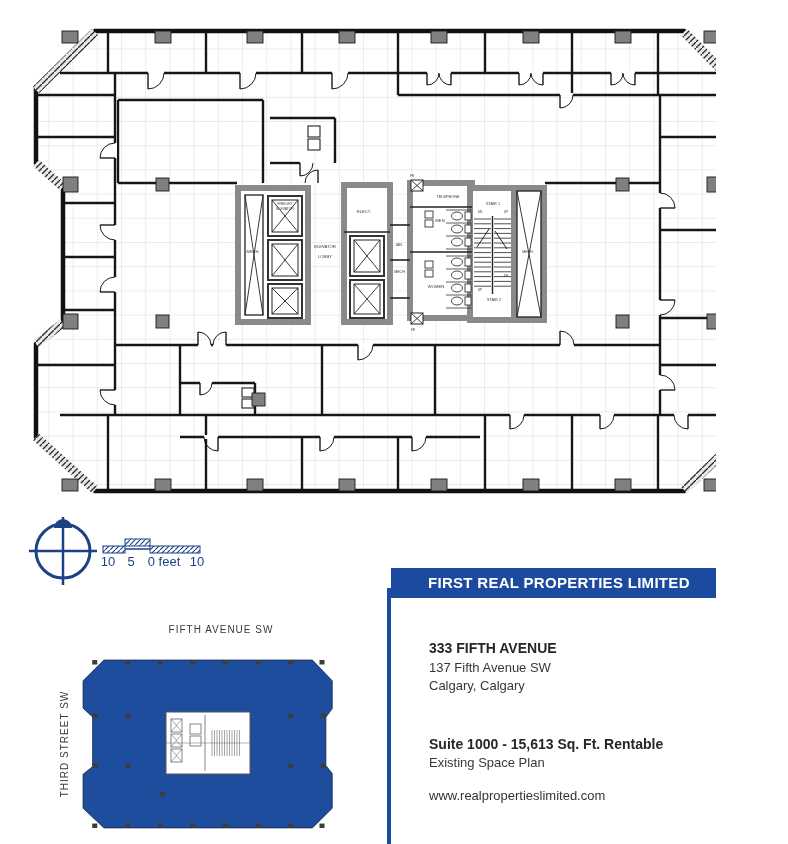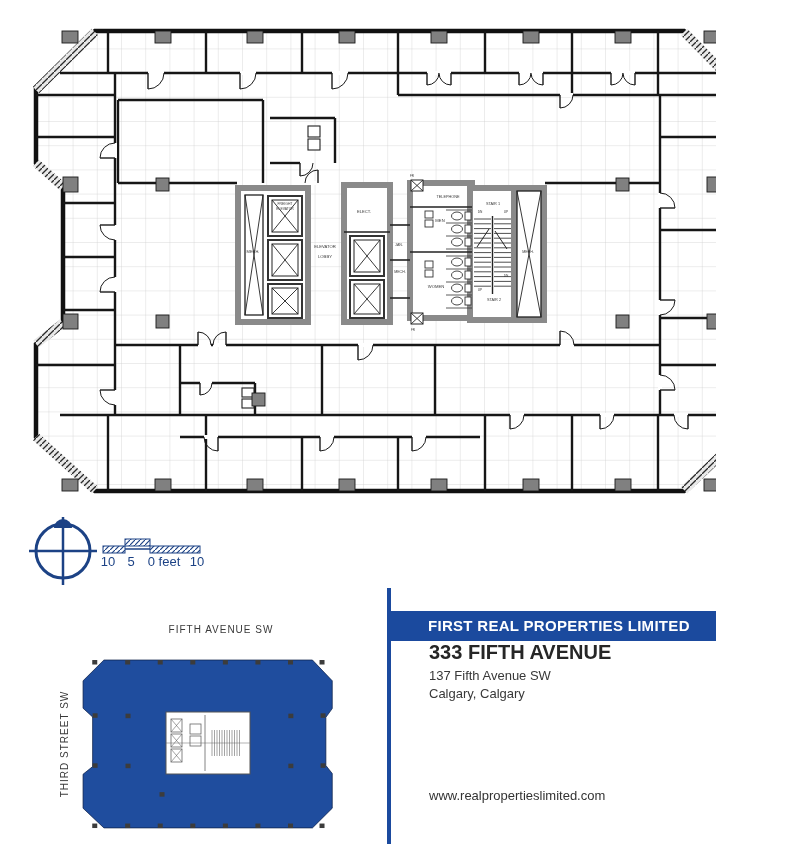--- a/index.html
+++ b/index.html
@@ -5,26 +5,26 @@
   html,body{margin:0;padding:0;background:#fff;}
   .page{position:relative;width:716px;height:844px;background:#fff;overflow:hidden;
         font-family:"Liberation Sans",sans-serif;}
   svg{position:absolute;left:0;top:0;}
   svg text{font-family:"Liberation Sans",sans-serif;fill:#333;}
   .plan-label{fill:#3a3a3a;}
   .scale-num{fill:#1c4285;font-size:13px;}
   .street{fill:#3a3a3a;font-size:10px;letter-spacing:1px;}
   
   .tb-vline{position:absolute;left:387px;top:588px;width:4px;height:256px;background:#1b4a9e;}
-  .tb-banner{position:absolute;left:391px;top:611px;width:368px;height:30px;background:#1b4a9e;
+  .tb-banner{position:absolute;left:391px;top:568px;width:368px;height:30px;background:#1b4a9e;
              clip-path:polygon(0 0,100% 0,calc(100% - 16px) 100%,0 100%);}
   .tb-banner span{display:block;padding-left:37px;line-height:30px;font-size:15px;font-weight:bold;
              color:#fff;letter-spacing:.3px;}
   .tb-addr{position:absolute;left:429px;top:639px;color:#383838;font-size:13px;line-height:1.32;}
-  .tb-addr .bld{font-size:20px;font-weight:bold;color:#262626;margin-bottom:2px;}
+  .tb-addr .bld{font-size:14px;font-weight:bold;color:#262626;margin-bottom:2px;}
   .tb-suite{position:absolute;left:429px;top:735px;color:#383838;font-size:13px;line-height:1.35;}
   .tb-suite .s1{font-size:14px;font-weight:bold;color:#262626;}
   .tb-web{position:absolute;left:429px;top:788px;color:#333;font-size:13px;}
 </style>
 </head>
 <body>
 
 <div class="page">
 
   <svg id="gfx" width="788" height="844" viewBox="0 0 788 844">
@@ -443,14 +443,18 @@
 
   <div class="tb-vline"></div>
   <div class="tb-banner">
     <span>FIRST REAL PROPERTIES LIMITED</span>
   </div>
   <div class="tb-addr">
     <div class="bld">333 FIFTH AVENUE</div>
     <div>137 Fifth Avenue SW</div>
     <div>Calgary, Calgary</div>
   </div>
+  <div class="tb-suite">
+    <div class="s1">Suite 1000 - 15,613 Sq. Ft. Rentable</div>
+    <div>Existing Space Plan</div>
+  </div>
   <div class="tb-web">www.realpropertieslimited.com</div>
 </div>
 
 </body></html>

